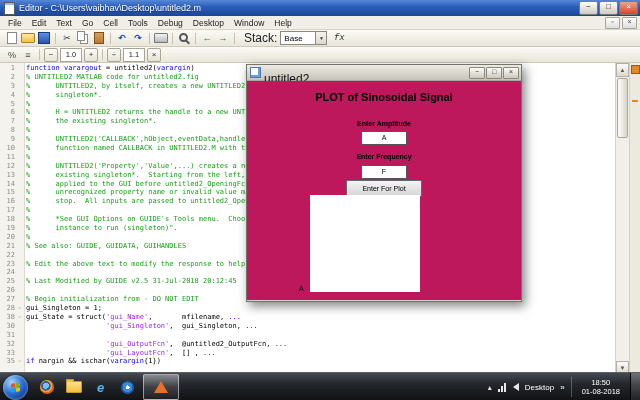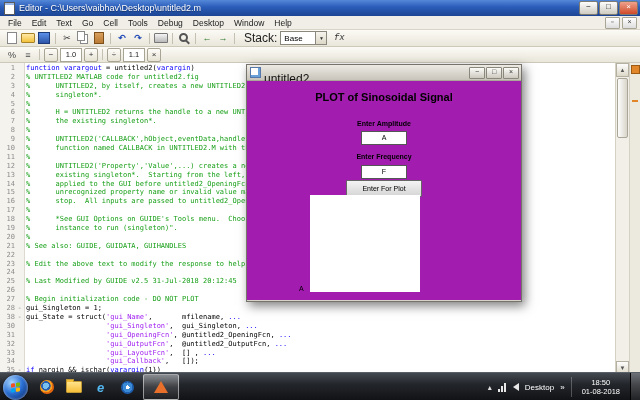--- a/index.html
+++ b/index.html
@@ -341,56 +341,50 @@
               <span class="ct" data-name="code-text"><span class="cm" data-name="code-token">% Last Modified by GUIDE v2.5 31-Jul-2018 20:12:45</span></span>
             </div>
             <div class="row" data-name="code-line">
               <span class="ln" data-name="line-number">26</span>
               <span class="mk" data-name="breakpoint-margin"></span>
               <span class="ct" data-name="code-text"></span>
             </div>
             <div class="row" data-name="code-line">
               <span class="ln" data-name="line-number">27</span>
               <span class="mk" data-name="breakpoint-margin"></span>
-              <span class="ct" data-name="code-text"><span class="cm" data-name="code-token">% Begin initialization code - DO NOT PLOT</span></span>
+              <span class="ct" data-name="code-text"><span class="cm" data-name="code-token">% Begin initialization from - DO NOT EDIT</span></span>
             </div>
             <div class="row" data-name="code-line">
               <span class="ln" data-name="line-number">28</span>
               <span class="mk" data-name="breakpoint-margin">-</span>
               <span class="ct" data-name="code-text"><span class="tx" data-name="code-token">gui_Singleton = 1;</span></span>
             </div>
             <div class="row" data-name="code-line">
               <span class="ln" data-name="line-number">38</span>
               <span class="mk" data-name="breakpoint-margin">-</span>
               <span class="ct" data-name="code-text"><span class="tx" data-name="code-token">gui_State = struct(</span><span class="st" data-name="code-token">'gui_Name'</span><span class="tx" data-name="code-token">,       mfilename, </span><span class="ctn" data-name="code-token">...</span></span>
             </div>
             <div class="row" data-name="code-line">
               <span class="ln" data-name="line-number">30</span>
               <span class="mk" data-name="breakpoint-margin"></span>
               <span class="ct" data-name="code-text"><span class="tx" data-name="code-token">                   </span><span class="st" data-name="code-token">'gui_Singleton'</span><span class="tx" data-name="code-token">,  gui_Singleton, </span><span class="ctn" data-name="code-token">...</span></span>
             </div>
             <div class="row" data-name="code-line">
               <span class="ln" data-name="line-number">31</span>
               <span class="mk" data-name="breakpoint-margin"></span>
-              <span class="ct" data-name="code-text"><span class="tx" data-name="code-token">                   </span><span class="st" data-name="code-token">'gui_OpeningFcn'</span><span class="tx" data-name="code-token">, @untitled2_OpeningFcn, </span><span class="ctn" data-name="code-token">...</span></span>
             </div>
             <div class="row" data-name="code-line">
               <span class="ln" data-name="line-number">32</span>
               <span class="mk" data-name="breakpoint-margin"></span>
               <span class="ct" data-name="code-text"><span class="tx" data-name="code-token">                   </span><span class="st" data-name="code-token">'gui_OutputFcn'</span><span class="tx" data-name="code-token">,  @untitled2_OutputFcn, </span><span class="ctn" data-name="code-token">...</span></span>
             </div>
             <div class="row" data-name="code-line">
               <span class="ln" data-name="line-number">33</span>
               <span class="mk" data-name="breakpoint-margin"></span>
               <span class="ct" data-name="code-text"><span class="tx" data-name="code-token">                   </span><span class="st" data-name="code-token">'gui_LayoutFcn'</span><span class="tx" data-name="code-token">,  [] , </span><span class="ctn" data-name="code-token">...</span></span>
-            </div>
-            <div class="row" data-name="code-line">
-              <span class="ln" data-name="line-number">34</span>
-              <span class="mk" data-name="breakpoint-margin"></span>
-              <span class="ct" data-name="code-text"><span class="tx" data-name="code-token">                   </span><span class="st" data-name="code-token">'gui_Callback'</span><span class="tx" data-name="code-token">,   []);</span></span>
             </div>
             <div class="row" data-name="code-line">
               <span class="ln" data-name="line-number">35</span>
               <span class="mk" data-name="breakpoint-margin">-</span>
               <span class="ct" data-name="code-text"><span class="kw" data-name="code-token">if</span><span class="tx" data-name="code-token"> nargin &amp;&amp; ischar(</span><span class="kw" data-name="code-token">varargin</span><span class="tx" data-name="code-token">{1})</span></span>
             </div>
           </div>
       </div>
       <div class="vscroll" data-name="vertical-scrollbar">
         <div class="sarrow" data-name="scroll-up-icon">▲</div>
@@ -406,21 +400,21 @@
   </div>
 
   <div class="fig-window" data-name="figure-window">
     <div class="fig-titlebar" data-name="figure-titlebar">
       <span class="fig-icon" data-name="figure-app-icon"></span>
       <span class="fig-title" data-name="figure-window-title">untitled2</span>
       <span class="fig-btn" data-name="figure-minimize-button">−</span>
       <span class="fig-btn" data-name="figure-maximize-button">□</span>
       <span class="fig-btn" data-name="figure-close-button">×</span>
     </div>
-    <div class="fig-client" data-name="figure-canvas" style="background: #a21caf;">
+    <div class="fig-client" data-name="figure-canvas" style="background: #be185d;">
       <div class="fig-heading" data-name="plot-title">PLOT of Sinosoidal Signal</div>
       <div class="fig-label" style="top:39px;" data-name="amplitude-label">Enter Amplitude</div>
       <div class="fig-input" style="top:50px;" data-name="amplitude-input">A</div>
       <div class="fig-label" style="top:72px;" data-name="frequency-label">Enter Frequency</div>
       <div class="fig-input" style="top:84px;" data-name="frequency-input">F</div>
       <div class="fig-button" data-name="enter-for-plot-button">Enter For Plot</div>
       <div class="fig-axes" data-name="plot-axes"></div>
       <div class="fig-axes-label" data-name="axes-label">A</div>
     </div>
   </div>

